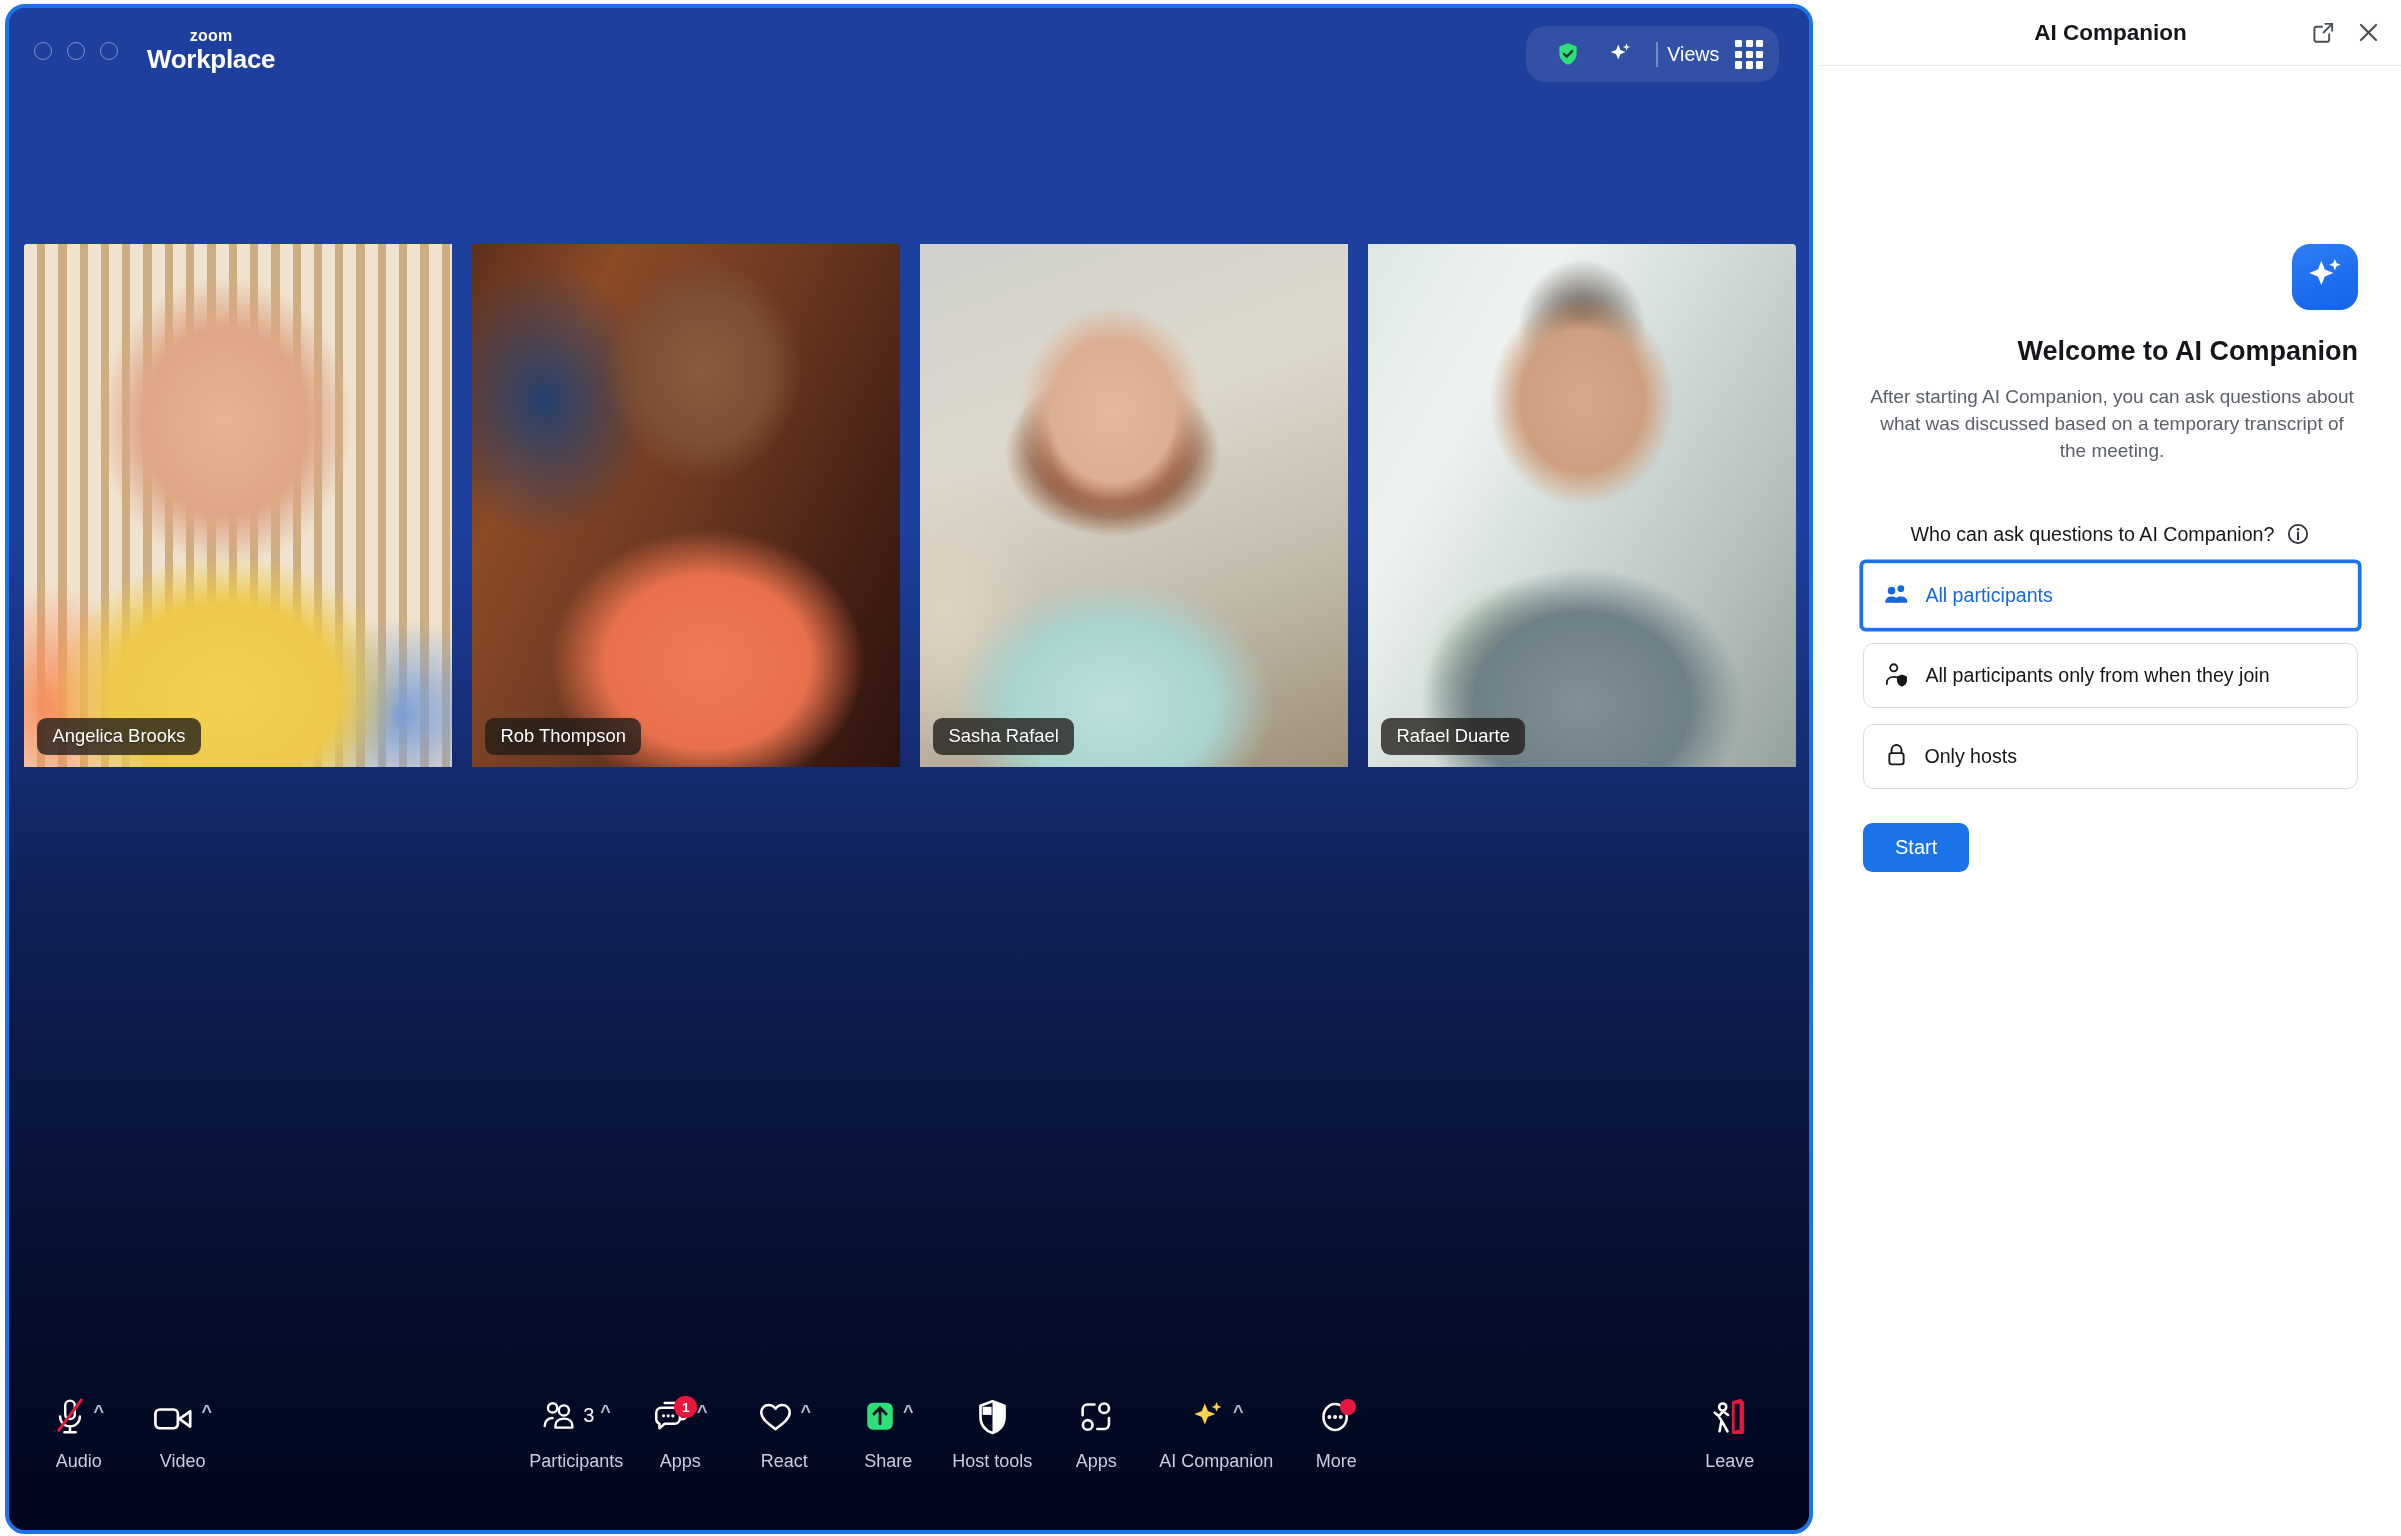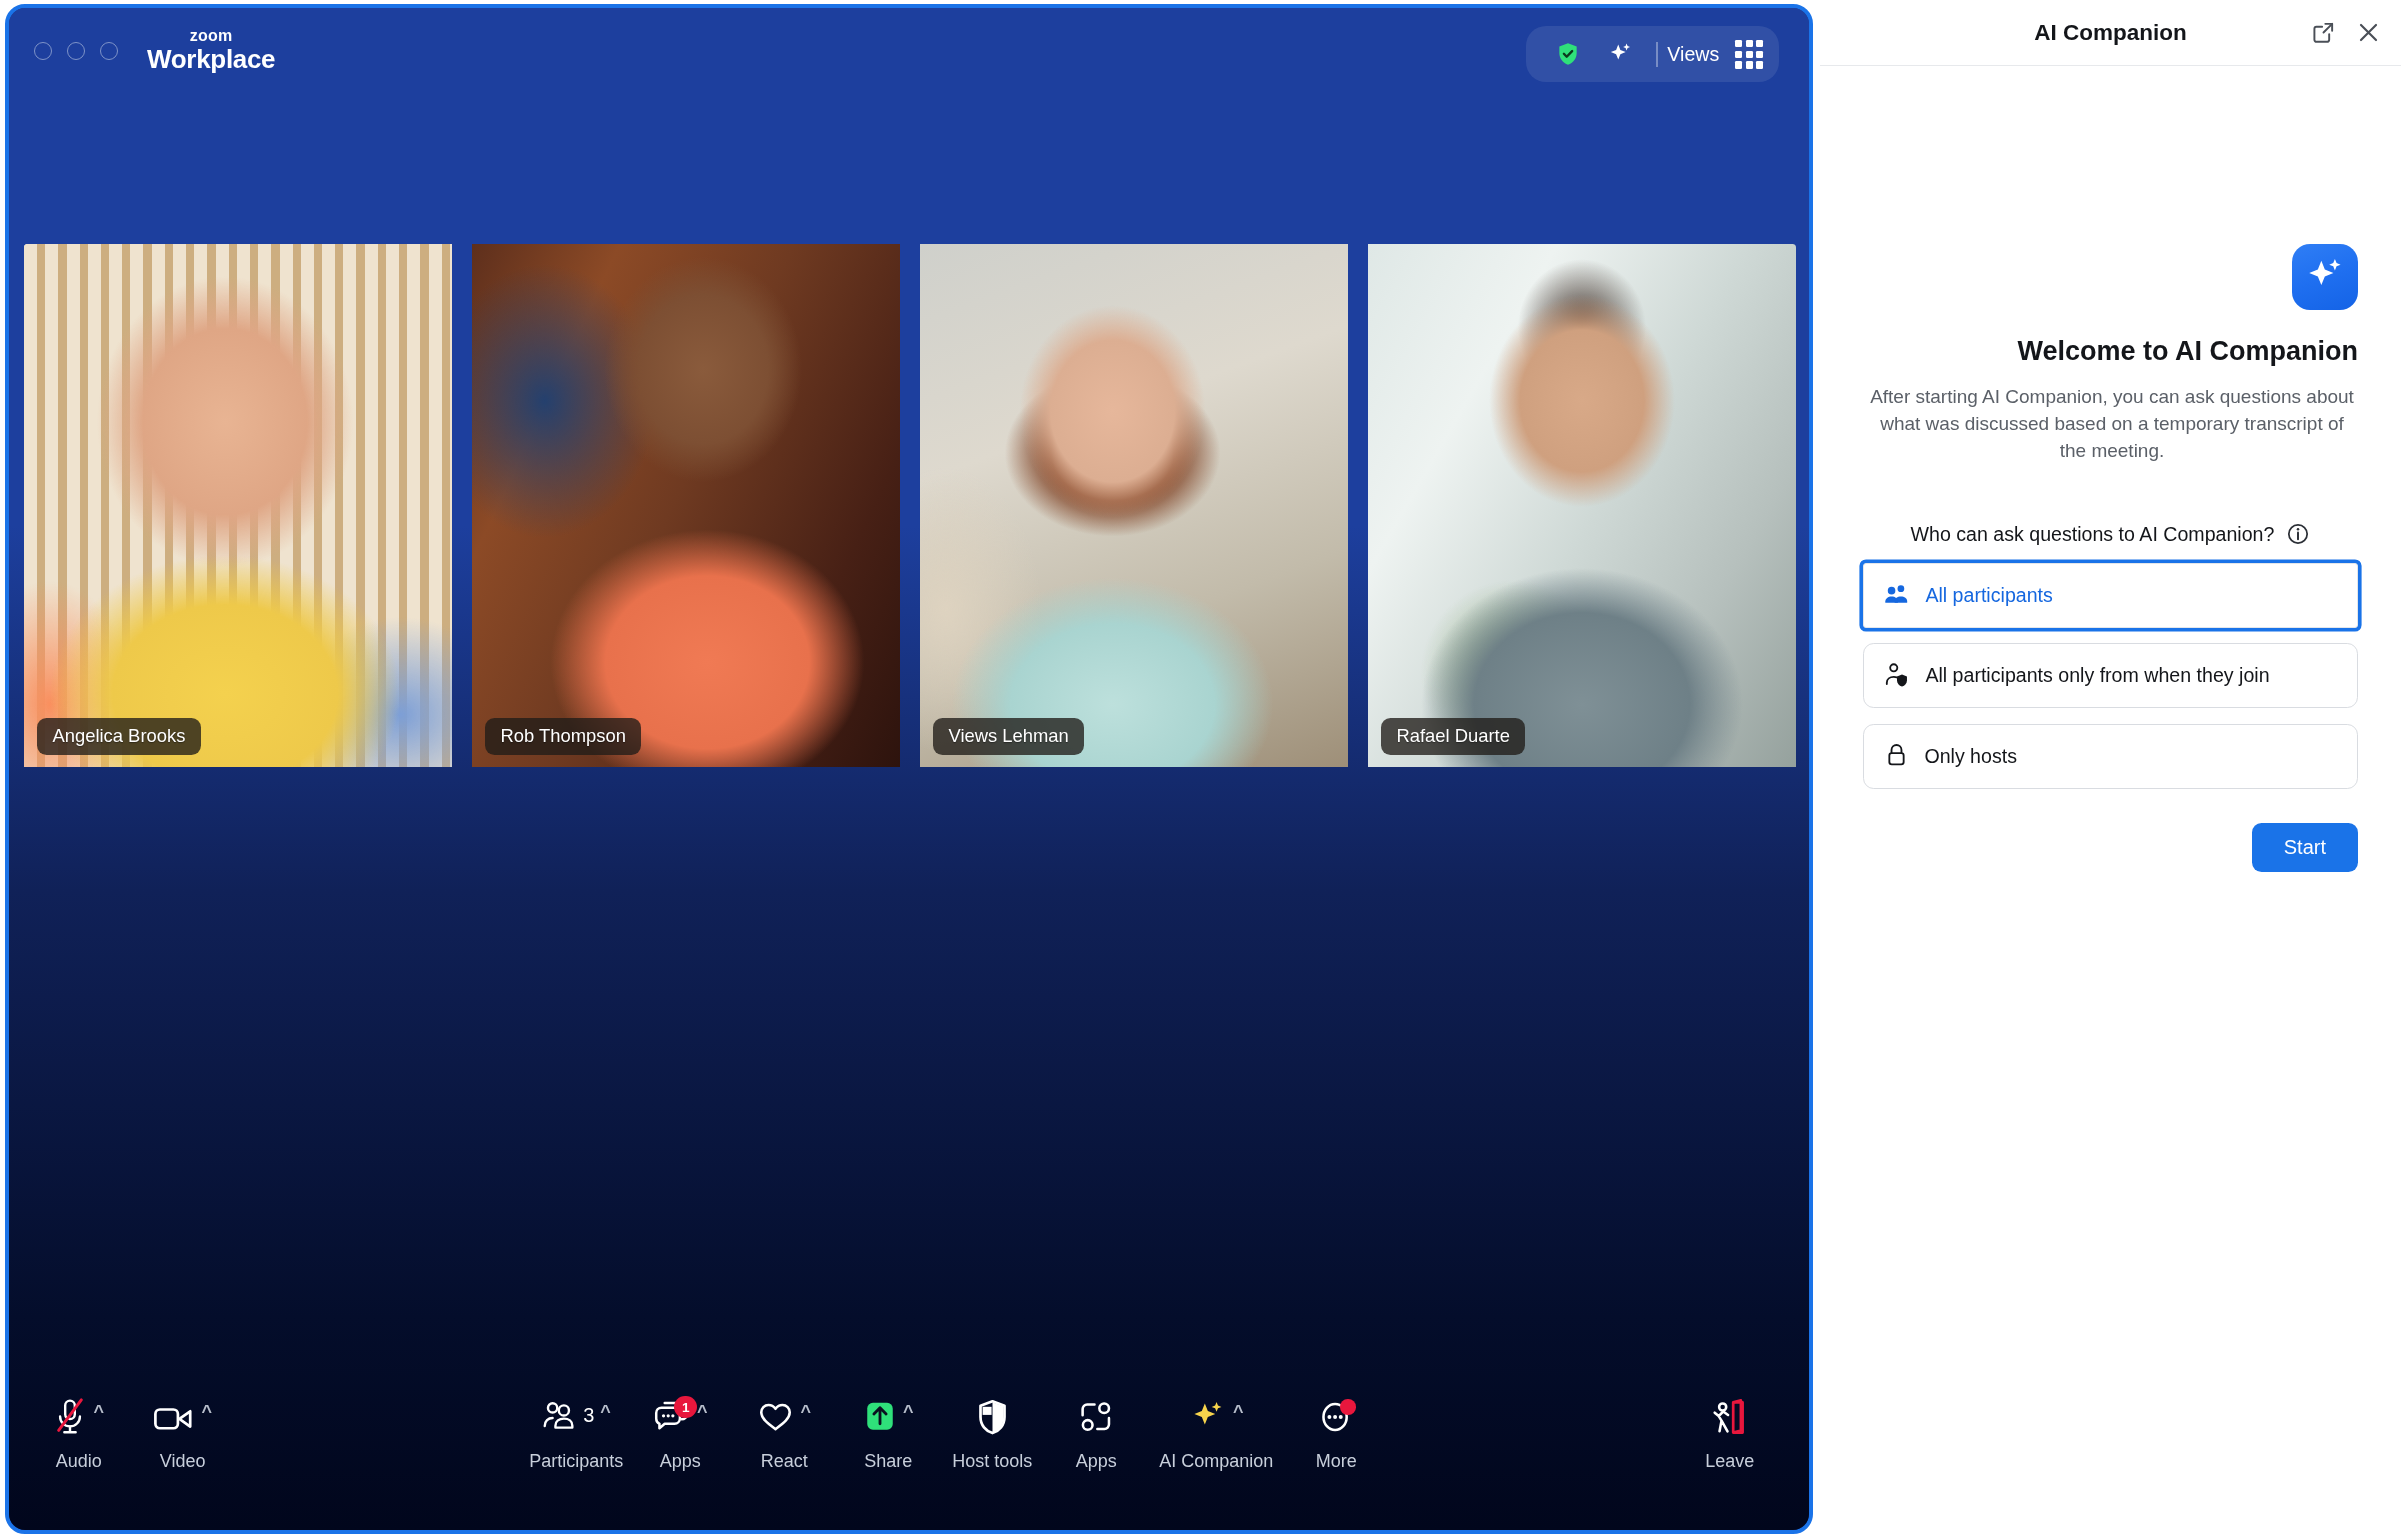--- a/index.html
+++ b/index.html
@@ -167,21 +167,21 @@
     padding: 0 20px; background: #fff;
   }
   .opt-label { font-size: 19.6px; color: #14161a; white-space: nowrap; }
   .opt.selected {
     border: 1.2px solid #e3e6ea;
     box-shadow: 0 0 0 3.6px #1a73e8;
     border-radius: 3px;
   }
   .opt.selected .opt-label { color: #1567df; }
 
-  #start-wrap { margin-top: 34px; display: flex; justify-content: flex-end; }
+  #start-wrap { margin-top: 34px; display: flex; justify-content: flex-start; }
   #start-button {
     background: #1a73e8; color: #fff; border: none;
     font-size: 20px; font-weight: 400;
     padding: 13px 32px; border-radius: 9.5px;
     font-family: inherit; cursor: pointer;
   }
 </style>
 </head>
 <body>
 
@@ -236,21 +236,21 @@
         <div class="tile">
           <div class="scene scene-angelica"></div>
           <div class="name-badge">Angelica Brooks</div>
         </div>
         <div class="tile">
           <div class="scene scene-rob"></div>
           <div class="name-badge">Rob Thompson</div>
         </div>
         <div class="tile">
           <div class="scene scene-sasha"></div>
-          <div class="name-badge">Views Lehman</div>
+          <div class="name-badge">Sasha Rafael</div>
         </div>
         <div class="tile">
           <div class="scene scene-rafael"></div>
           <div class="name-badge">Rafael Duarte</div>
         </div>
       </div>
 
       <div id="toolbar">
 
         <div id="tb-left">

